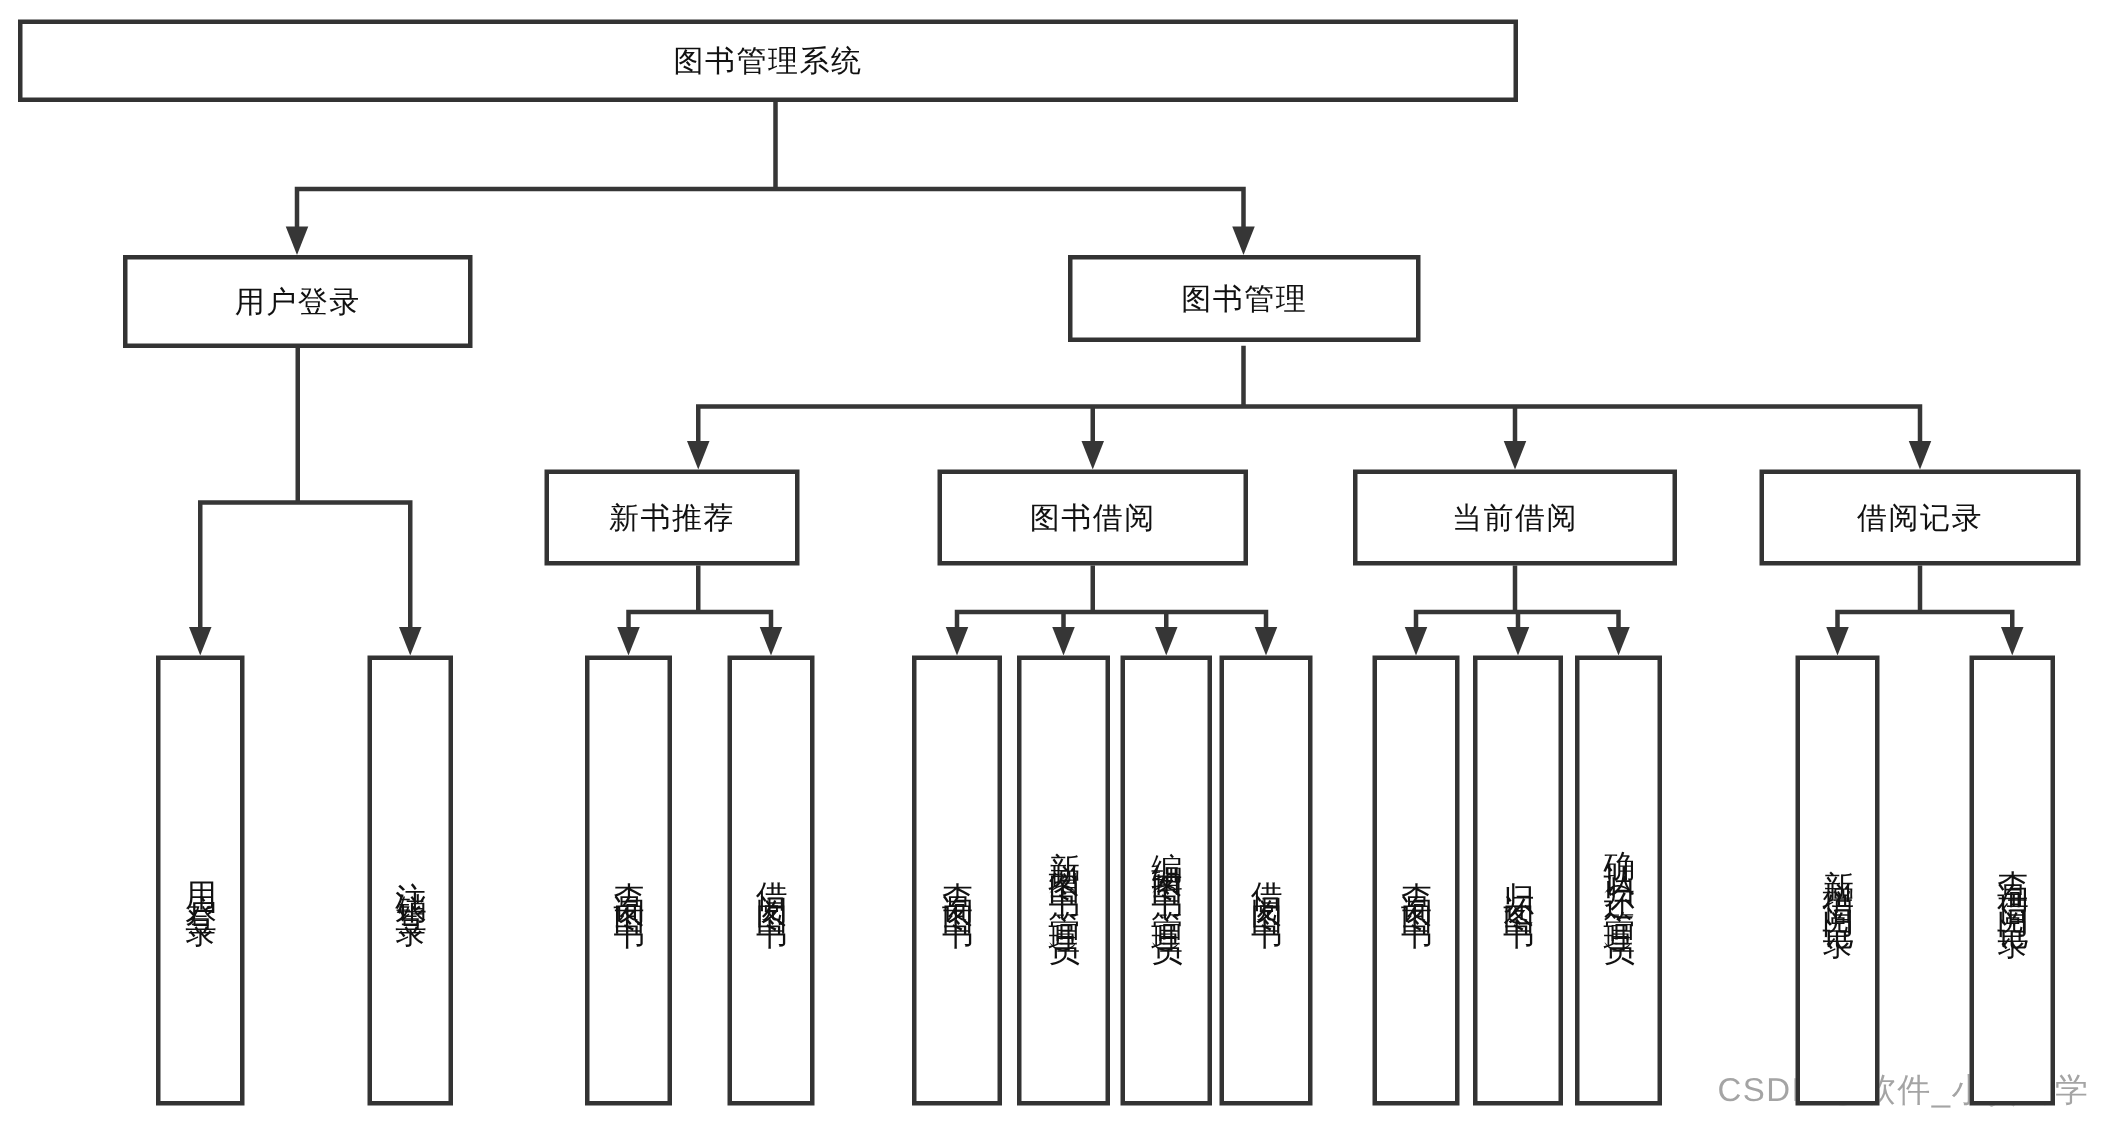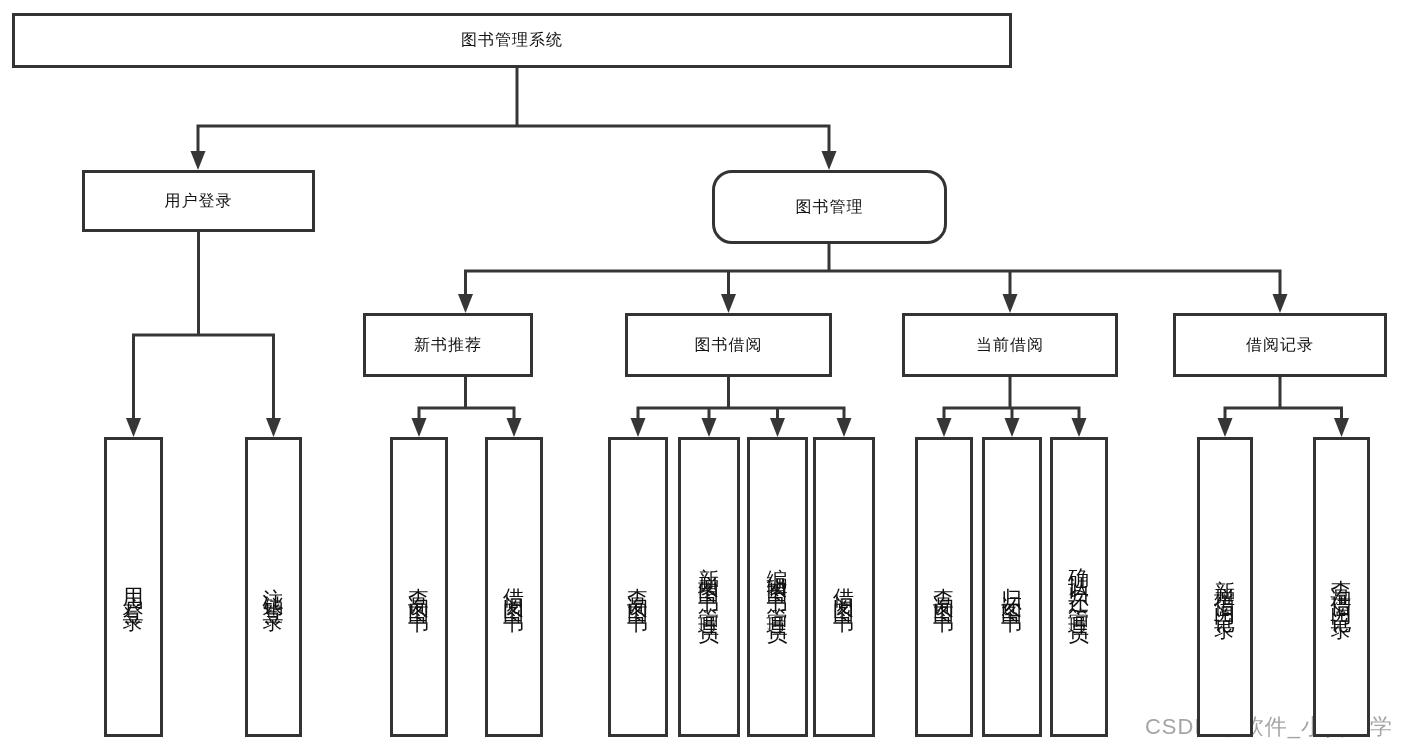--- a/index.html
+++ b/index.html
@@ -23,21 +23,21 @@
     box-sizing:border-box;
     border:3px solid var(--border);
     background:#fff;
     color:var(--text);
     display:flex;
     align-items:center;
     justify-content:center;
     text-align:center;
   }
   .node.h{
-    font-size:16px;
+    font-size:20px;
     letter-spacing:1px;
     white-space:nowrap;
   }
   .node.v{
     font-size:21px;
   }
   .node.v .lbl{
     writing-mode:vertical-rl;
     letter-spacing:8px;
     line-height:1;
@@ -86,21 +86,21 @@
       <polygon points="1217.5,418 1232.5,418 1225,437" fill="#363636"></polygon>
       <polygon points="1334,418 1349,418 1341.5,437" fill="#363636"></polygon>
     </svg>
   <div id="watermark">CSDN @软件_小贺同学</div>
 <div class="node h" style="left: 12px; top: 13px; width: 1000px; height: 55px;">
       <span class="lbl">图书管理系统</span>
     </div>
     <div class="node h" style="left: 82px; top: 170px; width: 233px; height: 62px;">
       <span class="lbl">用户登录</span>
     </div>
-    <div class="node h" style="left: 712px; top: 170px; width: 235px; height: 74px; border-radius: 20px;">
+    <div class="node h" style="left: 712px; top: 170px; width: 235px; height: 58px;">
       <span class="lbl">图书管理</span>
     </div>
     <div class="node h" style="left: 363px; top: 313px; width: 170px; height: 64px;">
       <span class="lbl">新书推荐</span>
     </div>
     <div class="node h" style="left: 902px; top: 313px; width: 216px; height: 64px;">
       <span class="lbl">当前借阅</span>
     </div>
     <div class="node h" style="left: 625px; top: 313px; width: 207px; height: 64px;">
       <span class="lbl">图书借阅</span>

